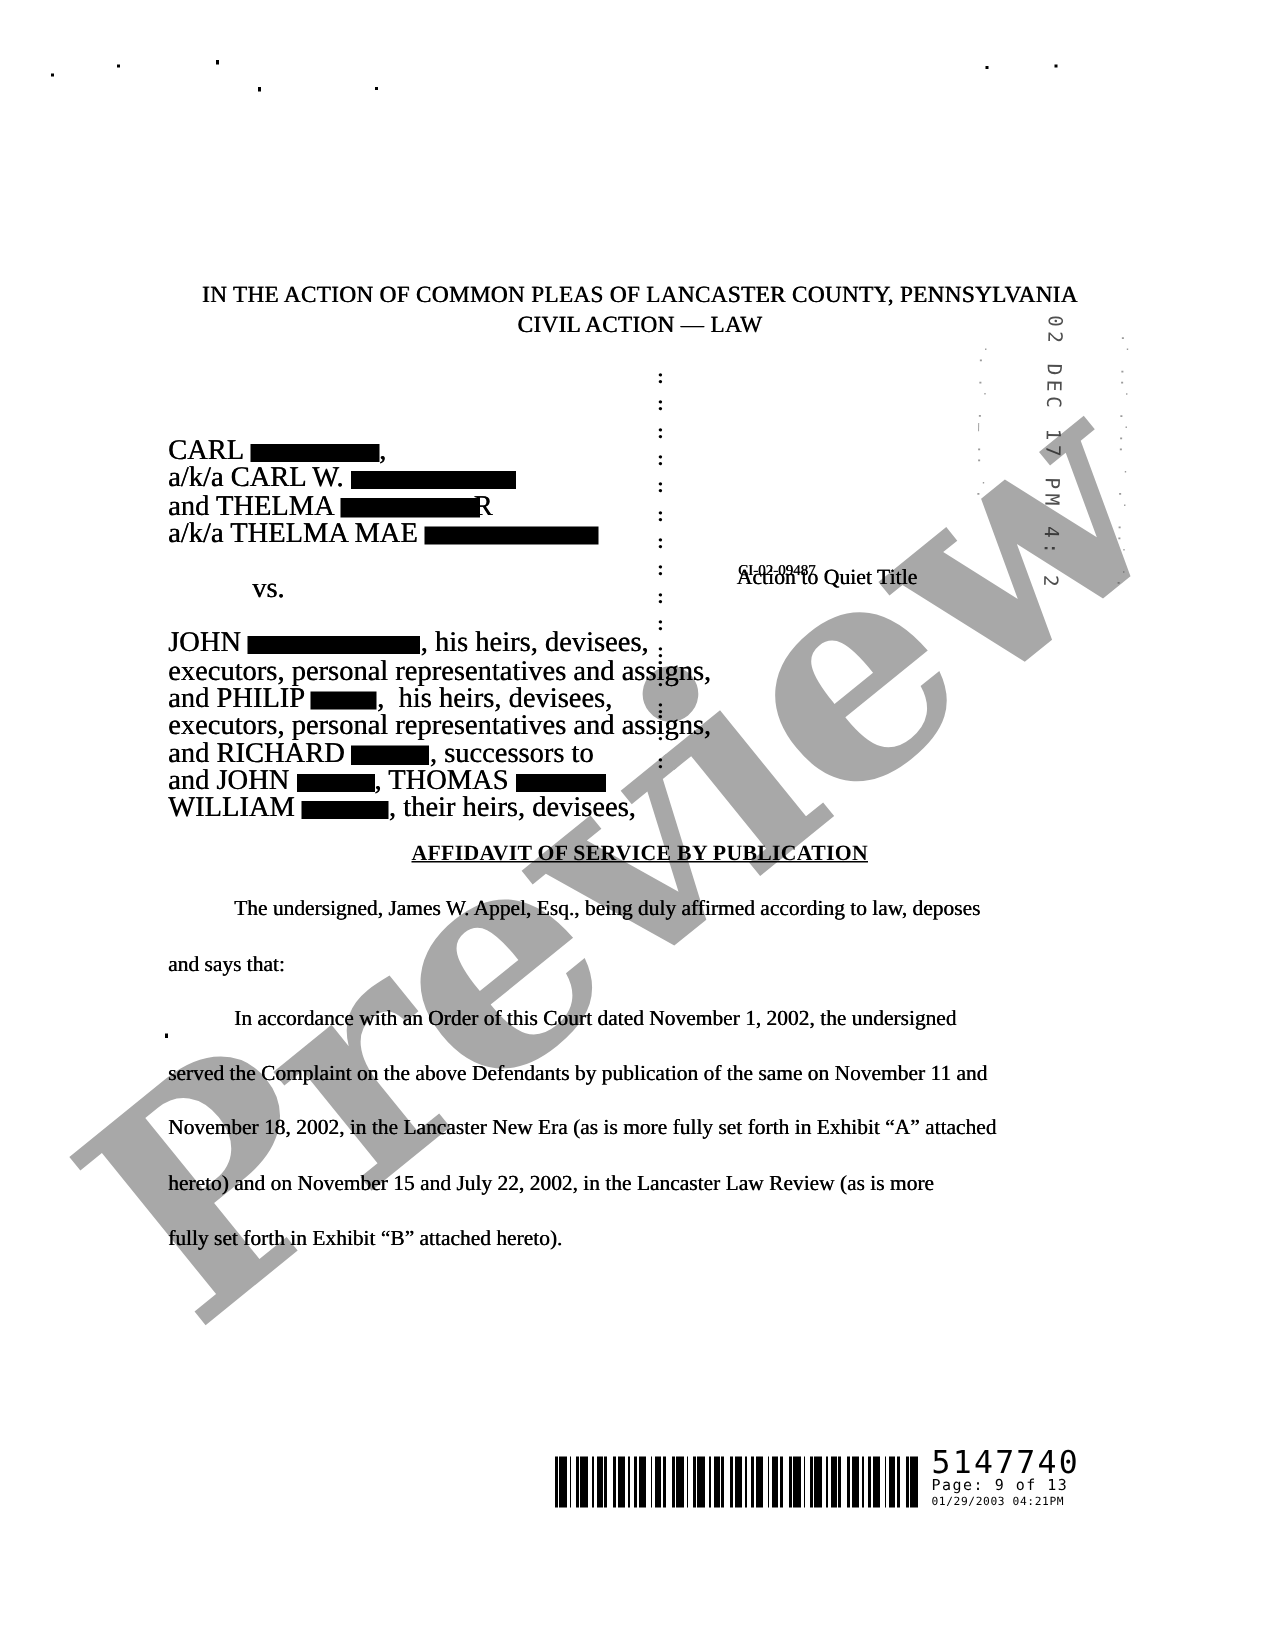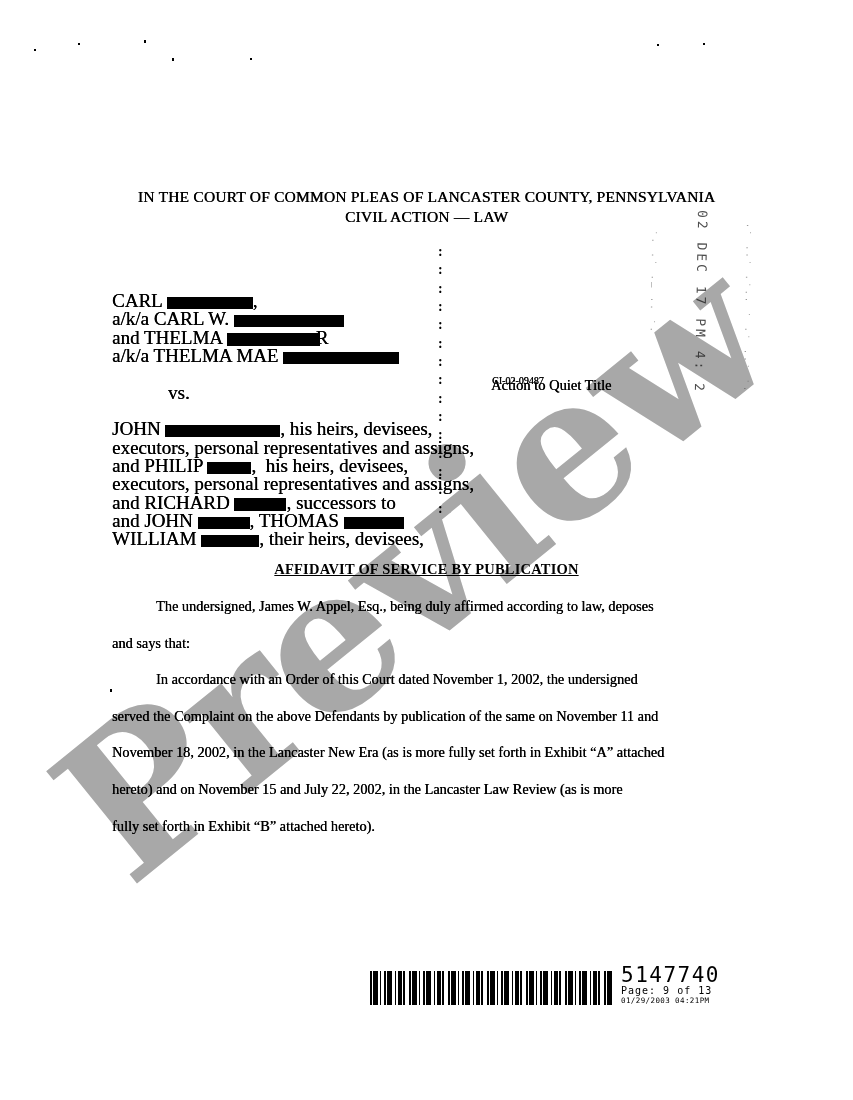--- a/index.html
+++ b/index.html
@@ -81,21 +81,21 @@
   <div class="speck" style="left:144px;top:40px;width:2px;height:3px;"></div>
   <div class="speck" style="left:172px;top:58px;width:2px;height:3px;"></div>
   <div class="speck" style="left:250px;top:58px;width:2px;height:2px;"></div>
   <div class="speck" style="left:657px;top:44px;width:2px;height:2px;"></div>
   <div class="speck" style="left:703px;top:43px;width:2px;height:2px;"></div>
   <div class="speck" style="left:110px;top:689px;width:2px;height:3px;"></div>
 
   <div class="layer-text">
 
     <div class="header">
-      <div>IN THE COURT OF COMMON PLEAS OF LANCASTER COUNTY, PENNSYLVANIA</div>
+      <div>IN THE ACTION OF COMMON PLEAS OF LANCASTER COUNTY, PENNSYLVANIA</div>
       <div>CIVIL ACTION — LAW</div>
     </div>
 
     <div class="caption-left" id="caption-left">
         <div class="caption-row">CARL <span class="redaction" style="width: 86px;"></span>,</div>
         <div class="caption-row">a/k/a CARL W. <span class="redaction" style="width: 110px;"></span></div>
         <div class="caption-row">and THELMA <span class="redaction tail-tight" style="width: 93px;"></span>R</div>
         <div class="caption-row">a/k/a THELMA MAE <span class="redaction" style="width: 116px;"></span></div>
         <div class="caption-row"></div>
         <div class="caption-row vs">vs.</div>

